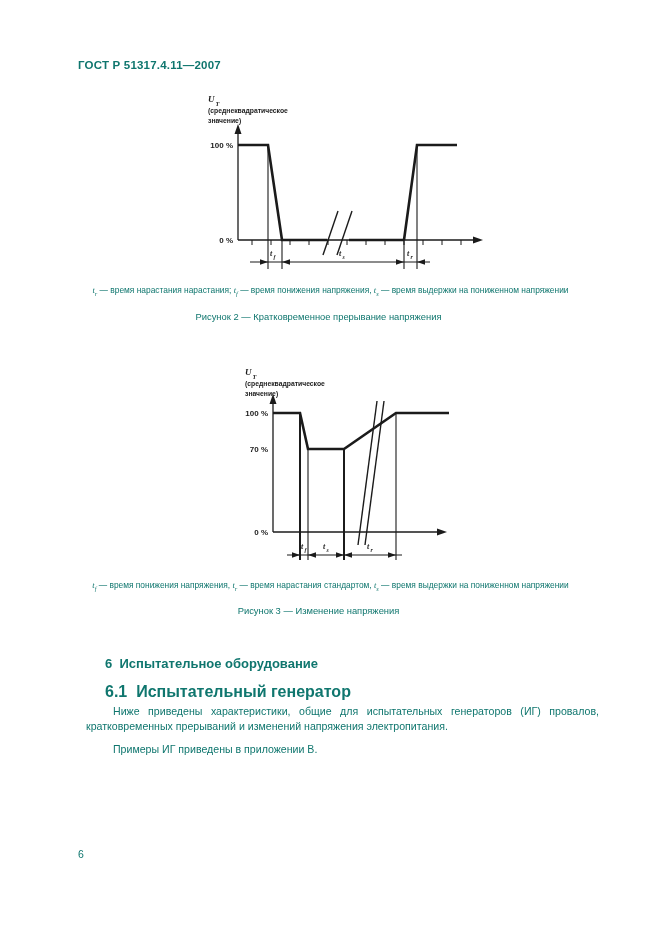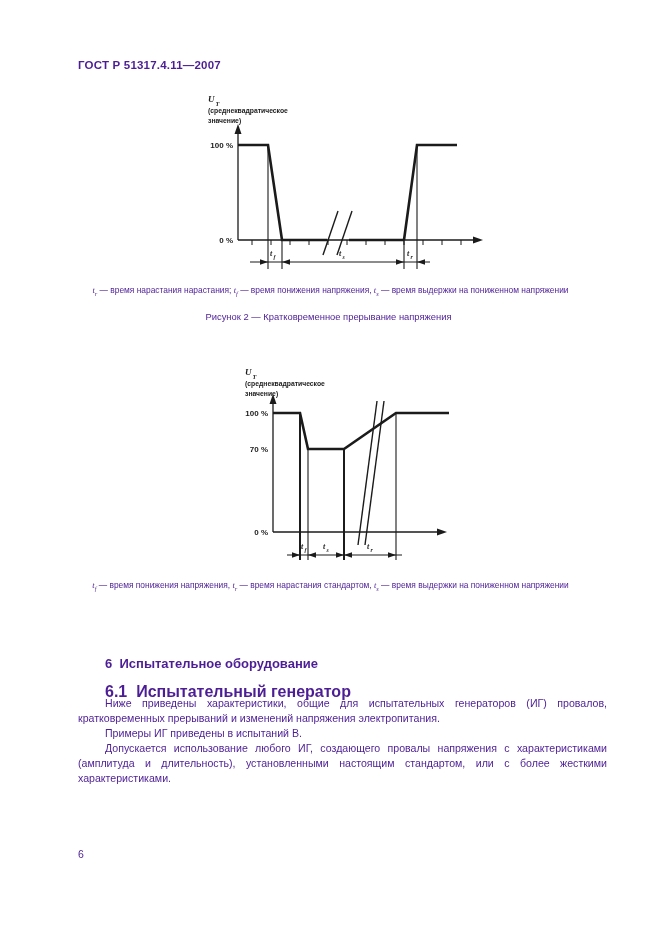--- a/index.html
+++ b/index.html
@@ -1,45 +1,45 @@
 <!DOCTYPE html>
 <html><head>
 <meta charset="utf-8">
 <style>
   html,body { margin:0; padding:0; background:#888; }
   .page {
     position:relative; width:661px; height:936px; margin:0 auto;
     background:#ffffff; overflow:hidden;
-    font-family:"Liberation Sans", sans-serif; color:#4c1d95;
+    font-family:"Liberation Sans", sans-serif; color:#0f766e;
   }
   .doc-header { position:absolute; left:78px; top:59px; font-size:11.5px; font-weight:bold; letter-spacing:.2px; }
   .figsvg { position:absolute; }
   .fig2 { left:170px; top:88px; }
   .fig3 { left:225px; top:363px; }
   svg line, svg polyline, svg path { stroke:#1b1b1b; }
   svg polygon { fill:#1b1b1b; stroke:none; }
   svg text { fill:#1b1b1b; font-family:"Liberation Sans", sans-serif; }
   .fU   { font-family:"Liberation Serif", serif; font-style:italic; font-weight:bold; font-size:9px; }
   .fUsub{ font-family:"Liberation Serif", serif; font-style:italic; font-weight:bold; font-size:6.2px; }
   .fpar { font-size:6.8px; font-weight:bold; }
   .fpct { font-size:8px; font-weight:bold; }
   .fsym { font-family:"Liberation Serif", serif; font-style:italic; font-weight:bold; font-size:8px; }
   .fsub { font-family:"Liberation Serif", serif; font-style:italic; font-weight:bold; font-size:5.8px; }
   .legend { position:absolute; left:0; width:661px; text-align:center; font-size:8.4px; }
   .legend .sym { font-family:"Liberation Serif", serif; font-style:italic; }
   .legend sub { font-family:"Liberation Serif", serif; font-style:italic; font-size:6.3px; }
   .legend-fig2 { top:285px; }
   .legend-fig3 { top:580px; }
-  .fig-caption { position:absolute; left:10px; width:637px; text-align:center; font-size:9.4px; }
+  .fig-caption { position:absolute; left:0; width:637px; text-align:center; font-size:9.4px; }
   .fig-caption-2 { top:311px; }
   .fig-caption-3 { top:605px; }
   .sec-heading { position:absolute; left:105px; top:656px; font-size:13px; font-weight:bold; }
   .sub-heading { position:absolute; left:105px; top:683px; font-size:16px; font-weight:bold; }
   .body-text { position:absolute; left:78px; top:696px; width:529px; font-size:10.6px; line-height:15px; text-align:justify; }
-  .body-text p { margin:0; text-indent:27px; }
+  .body-text p { margin:8px; text-indent:27px; }
   .page-number { position:absolute; left:78px; top:848px; font-size:10.5px; }
 </style>
 </head>
 <body>
 
 <div class="page">
 
   <div class="doc-header">ГОСТ Р 51317.4.11—2007</div>
 
   <svg class="figsvg fig2" width="330" height="192" viewBox="0 0 330 192">
@@ -149,25 +149,25 @@
       <text class="fsub" x="79.5" y="188.5">f</text>
       <text class="fsym" x="98" y="186">t</text>
       <text class="fsub" x="101.5" y="188.5">s</text>
       <text class="fsym" x="142" y="186">t</text>
       <text class="fsub" x="145.5" y="188.5">r</text>
     </g>
   </svg>
 
   <div class="legend legend-fig3"><span class="sym">t</span><sub>f</sub><span> — время понижения напряжения, </span><span class="sym">t</span><sub>r</sub><span> — время нарастания стандартом, </span><span class="sym">t</span><sub>s</sub><span> — время выдержки на пониженном напряжении</span></div>
 
+  <div class="fig-caption fig-caption-3">Рисунок 3 — Изменение напряжения</div>
 
   <div class="sec-heading">6&nbsp; Испытательное оборудование</div>
   <div class="sub-heading">6.1&nbsp; Испытательный генератор</div>
 
   <div class="body-text">
     <p>Ниже приведены характеристики, общие для испытательных генераторов (ИГ) провалов, кратковременных прерываний и изменений напряжения электропитания.</p>
-    <p>Примеры ИГ приведены в испытаний В.</p>
-    <p>Допускается использование любого ИГ, создающего провалы напряжения с характеристиками (амплитуда и длительность), установленными настоящим стандартом, или с более жесткими характеристиками.</p>
+    <p>Примеры ИГ приведены в приложении В.</p>
   </div>
 
   <div class="page-number">6</div>
 
 </div>
 
 </body></html>

